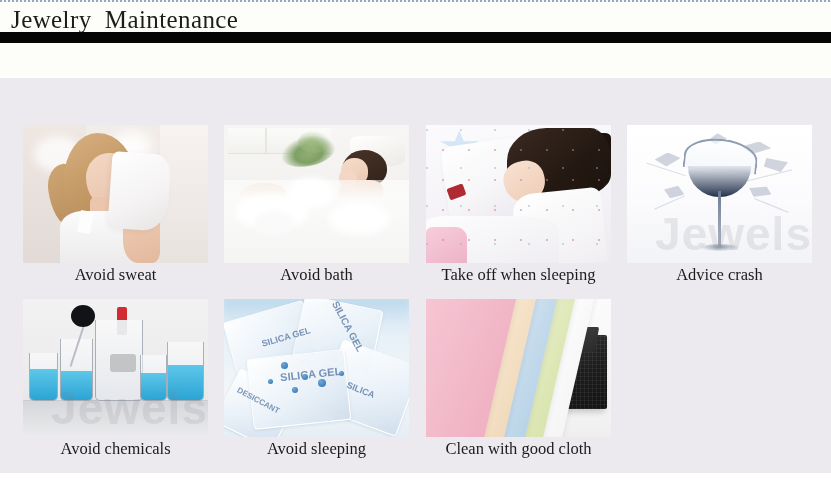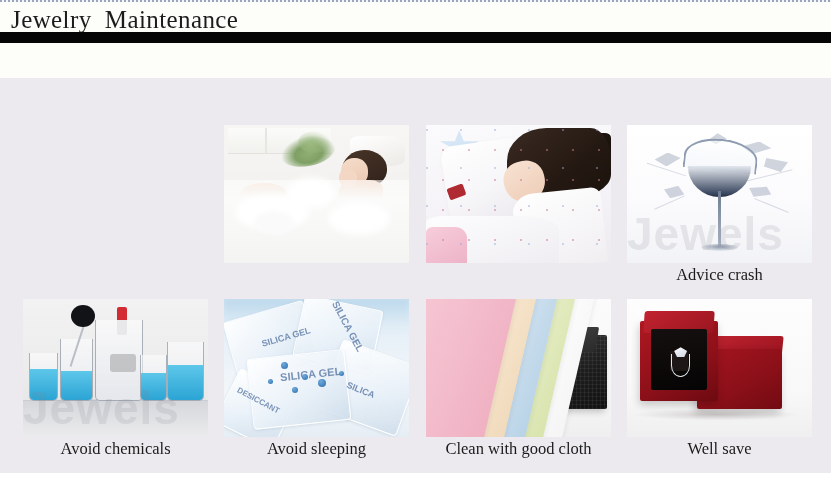--- a/index.html
+++ b/index.html
@@ -126,21 +126,21 @@
     font-family: "Liberation Serif", "DejaVu Serif", serif;
     white-space: nowrap;
   }
 
   
   .wm {
     position: absolute;
     left: 0;
     bottom: 6px;
     width: 100%;
-    text-align: left;
+    text-align: right;
     font-size: 46px;
     line-height: 46px;
     font-family: "Liberation Sans", sans-serif;
     font-weight: 700;
     color: rgba(130,130,145,0.16);
     letter-spacing: 1px;
     pointer-events: none;
     z-index: 9;
   }
 
@@ -415,54 +415,73 @@
     <div class="header-bar"></div>
   </div>
 
   <div class="panel">
 
 
     <div class="grid">
 
       <div class="row">
 
+        <div class="card c0">
+          <div class="thumb sweat">
+            <div class="wall-l"></div>
+            <div class="wall-r"></div>
+            <div class="blur1"></div>
+            <div class="blur2"></div>
+            <div class="pony"></div>
+            <div class="hair"></div>
+            <div class="face"></div>
+            <div class="neck"></div>
+            <div class="torso"></div>
+            <div class="strap"></div>
+            <div class="arm"></div>
+            <div class="towel"></div>
+          </div>
+          <div class="caption">Avoid sweat</div>
+        </div>
 
         <div class="card c1">
           <div class="thumb bath">
             <div class="window"></div>
             <div class="win-div"></div>
             <div class="plant"></div>
             <div class="plant2"></div>
             <div class="pillow"></div>
             <div class="hair"></div>
             <div class="face"></div>
             <div class="shoulder"></div>
             <div class="hand"></div>
             <div class="knee"></div>
             <div class="foam"></div>
             <div class="b1"></div>
             <div class="b2"></div>
             <div class="b3"></div>
             <div class="b4"></div>
           </div>
+          <div class="caption">Avoid bath</div>
         </div>
 
         <div class="card c2">
           <div class="thumb sleep">
             <div class="star"></div>
             <div class="pillow"></div>
             <div class="tag"></div>
             <div class="hair2"></div>
             <div class="hair"></div>
             <div class="face"></div>
             <div class="body"></div>
             <div class="duvet"></div>
             <div class="pinkcorner"></div>
             <div class="dots"></div>
           </div>
+          <div class="caption">Take off when sleeping</div>
         </div>
 
         <div class="card c3">
           <div class="thumb crash">
             <div class="shard s1"></div>
             <div class="shard s2"></div>
             <div class="shard s3"></div>
             <div class="shard s4"></div>
             <div class="shard s5"></div>
             <div class="shard s6"></div>
@@ -540,34 +559,20 @@
             <div class="box-top"></div>
             <div class="strip white-gap"></div>
             <div class="strip st-green"></div>
             <div class="strip st-blue"></div>
             <div class="strip st-cream"></div>
             <div class="strip st-pink"></div>
           </div>
           <div class="caption">Clean with good cloth</div>
         </div>
 
-        <div class="card c3">
-          <div class="thumb boxes">
-            <div class="shadow"></div>
-            <div class="lid-top"></div>
-            <div class="lid"></div>
-            <div class="base"></div>
-            <div class="base-open"></div>
-            <div class="velvet"></div>
-            <div class="slot"></div>
-            <div class="ring-band"></div>
-            <div class="diamond"></div>
-          </div>
-          <div class="caption">Well save</div>
-        </div>
 
       </div>
 
     </div>
   </div>
 
   <div class="footer"></div>
 </div>
 
 </body></html>

